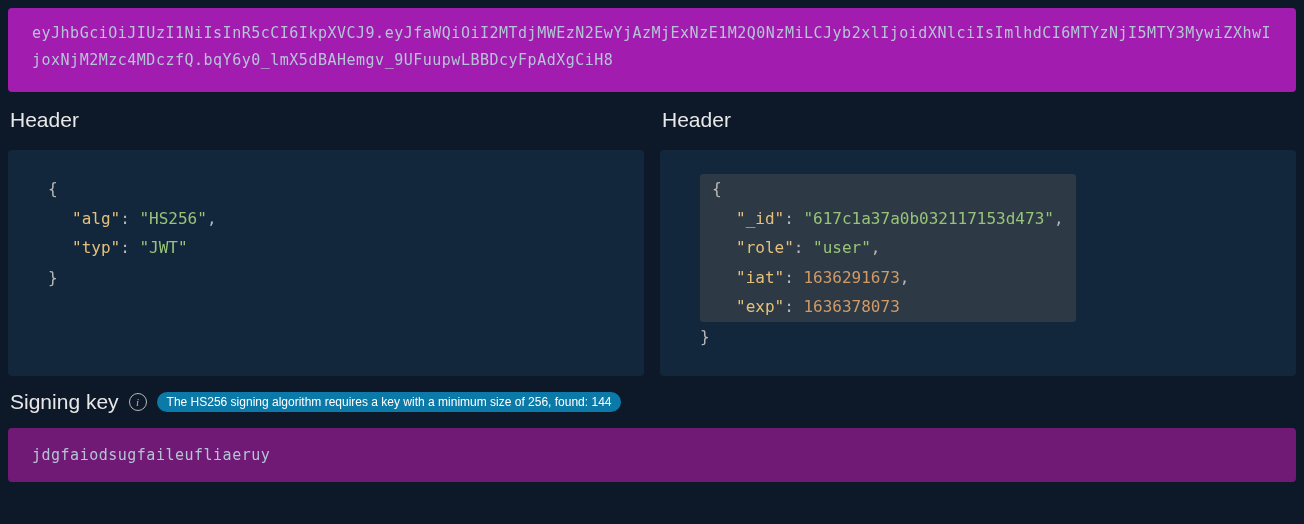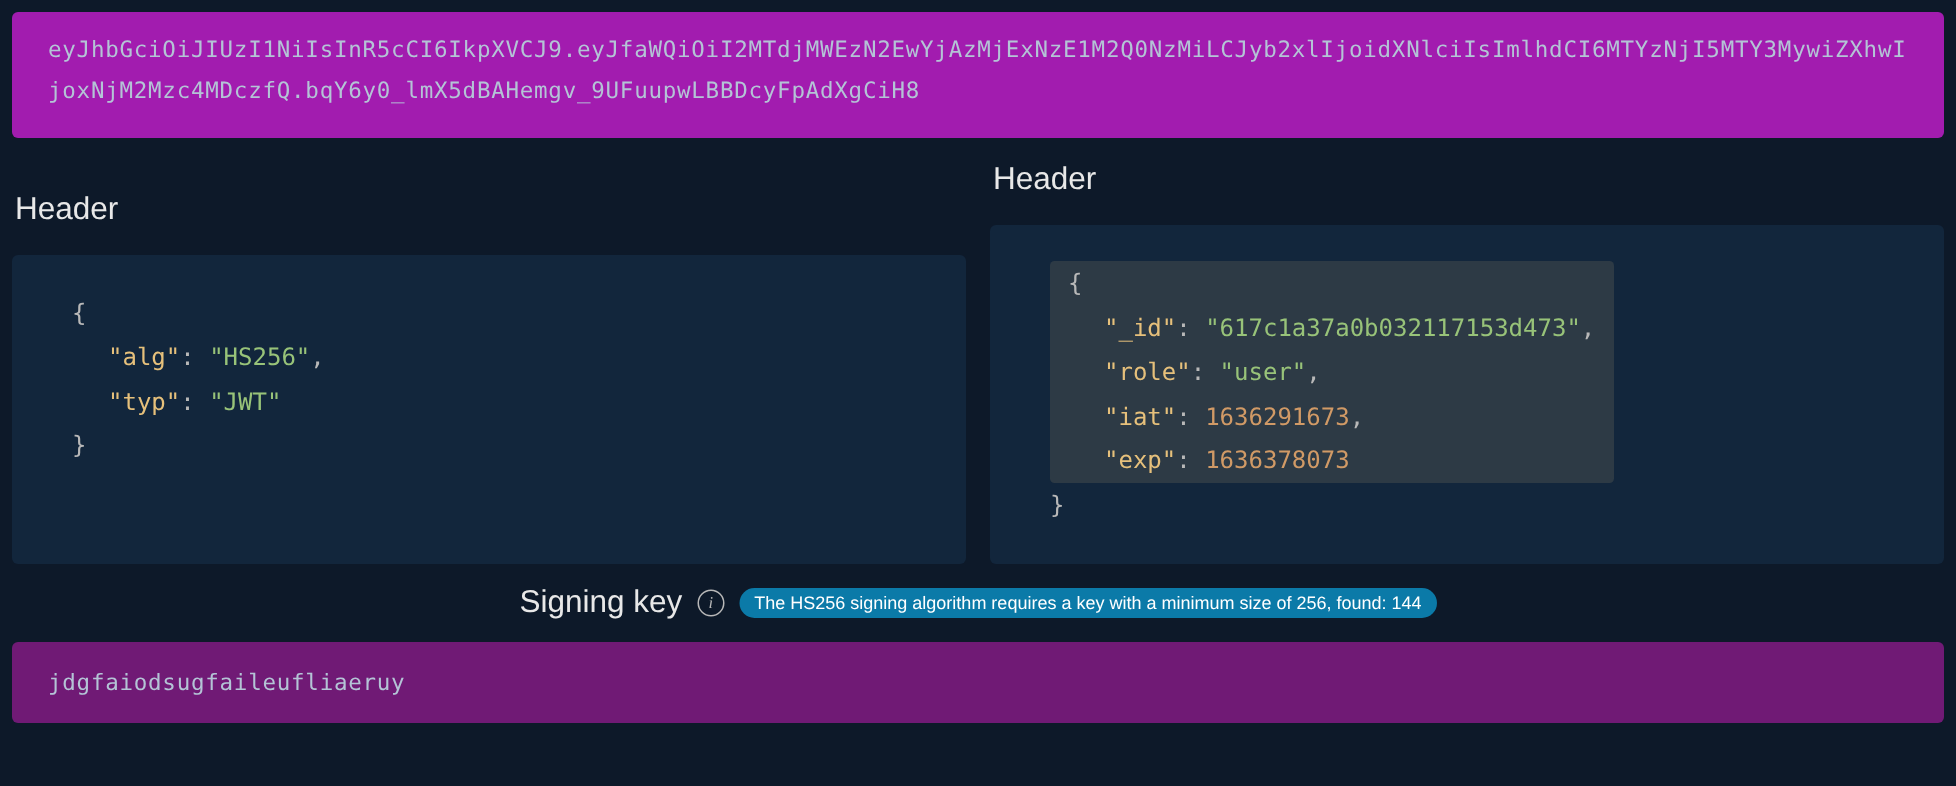--- a/index.html
+++ b/index.html
@@ -25,21 +25,20 @@
       font-size: 15px;
       line-height: 1.8;
       color: #b4c4d6;
       letter-spacing: 0.5px;
       word-break: break-all;
     }
     .two-col {
       display: flex;
       gap: 16px;
       margin-bottom: 14px;
-      align-items: flex-end;
     }
     .col {
       flex: 1;
       display: flex;
       flex-direction: column;
     }
     .section-title {
       font-size: 21px;
       font-weight: 400;
       color: #e8e8e8;
@@ -69,21 +68,20 @@
     .number-val { color: #d19a66; }
     .punct { color: #b8b8b8; }
     .code-line { white-space: pre; }
     .indent { padding-left: 24px; }
     .signing-row {
       display: flex;
       align-items: center;
       justify-content: space-between;
       margin-bottom: 14px;
       padding: 0 2px;
-      flex-direction: column;
     }
     .signing-left {
       display: flex;
       align-items: center;
       gap: 10px;
     }
     .signing-title {
       font-size: 21px;
       font-weight: 400;
       color: #e8e8e8;

